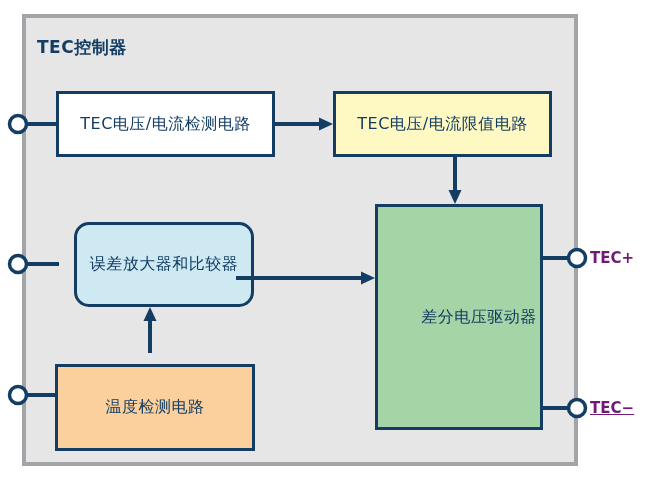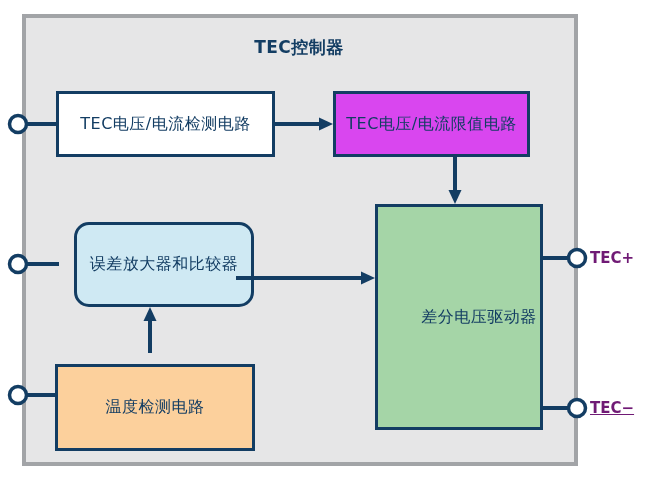--- a/index.html
+++ b/index.html
@@ -20,44 +20,43 @@
     left: 22px;
     top: 14px;
     width: 556px;
     height: 452px;
     background: #e6e6e7;
     border: 4px solid #a2a4a7;
     box-sizing: border-box;
   }
   .diagram-title {
     position: absolute;
-    left: 21px;
+    left: 37px;
     top: 36px;
     width: 556px;
-    text-align: center;
     font-size: 17px;
     font-weight: bold;
     color: #133d63;
     letter-spacing: 0.5px;
   }
   .block {
     position: absolute;
     box-sizing: border-box;
     border: 3px solid #133d63;
     display: flex;
     align-items: center;
     justify-content: center;
     text-align: center;
     font-size: 16px;
     font-weight: normal;
     color: #133d63;
     letter-spacing: 0.5px;
   }
   .block-tec-sense  { left: 56px;  top: 91px;  width: 219px; height: 66px;  background: #ffffff; }
-  .block-tec-limit  { left: 333px; top: 91px;  width: 197px; height: 66px;  background: #d946ef; }
+  .block-tec-limit  { left: 333px; top: 91px;  width: 219px; height: 66px;  background: #fef9c3; }
   .block-error-amp  { left: 74px;  top: 222px; width: 180px; height: 85px;  background: #cfe9f3; border-radius: 15px; }
   .block-temp-sense { left: 55px;  top: 352px; width: 200px; height: 87px;  background: #fcd09c; margin-top: 12px; }
   .block-diff-driver{ left: 375px; top: 204px; width: 168px; height: 226px; background: #a5d5a7; padding-left: 40px; }
   .wires {
     position: absolute;
     left: 0;
     top: 0;
     width: 649px;
     height: 480px;
     pointer-events: none;

